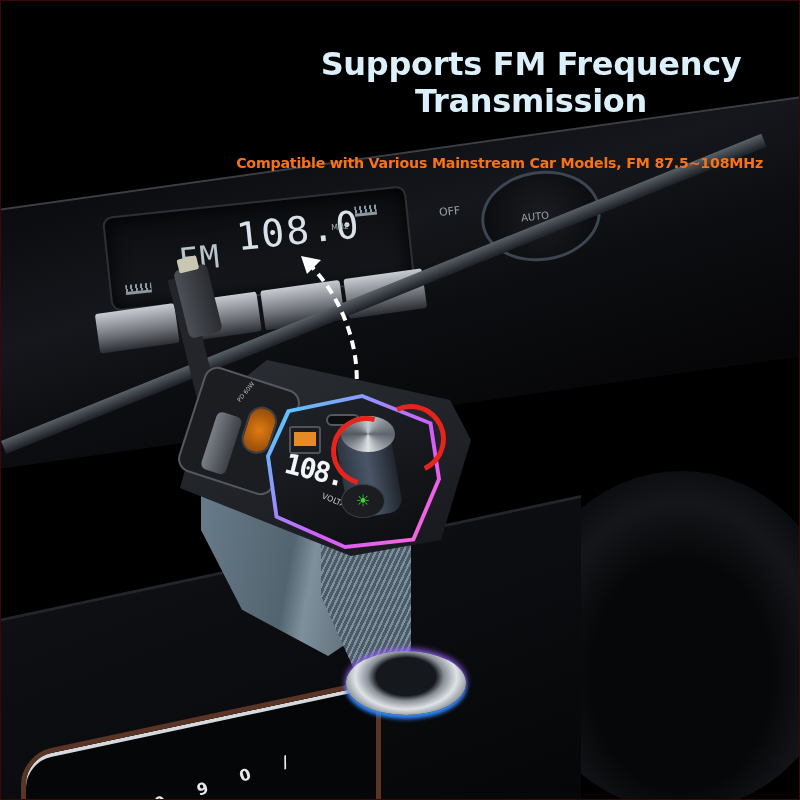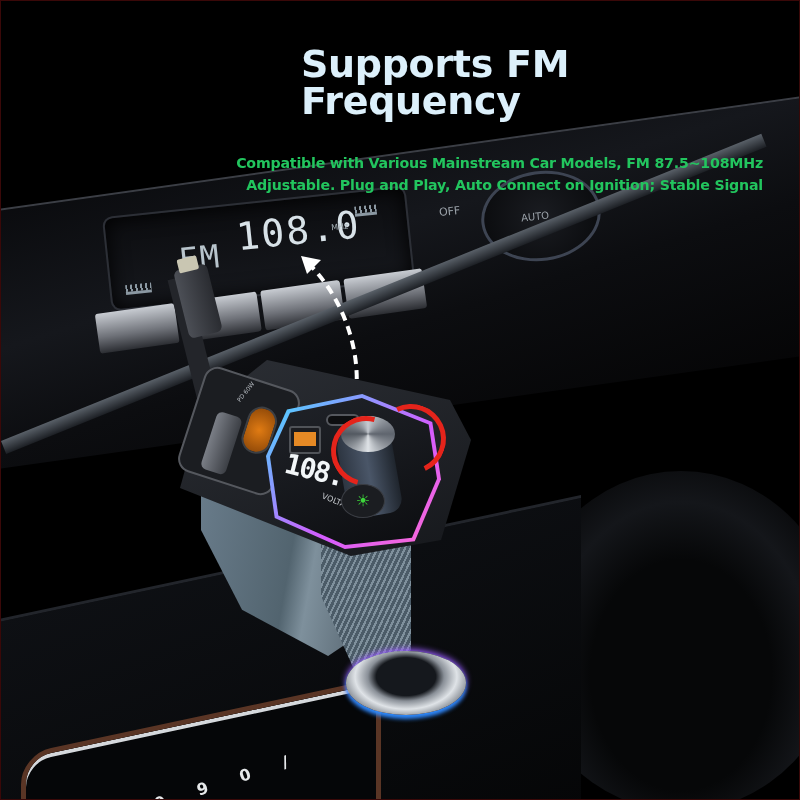--- a/index.html
+++ b/index.html
@@ -88,23 +88,23 @@
     .arrow-red.a1 { left: 160px; top: 60px; border-color: #e5241b transparent transparent #e5241b; transform: rotate(-30deg); }
     .arrow-red.a2 { left: 205px; top: 48px; border-color: #e5241b #e5241b transparent transparent; transform: rotate(20deg); }
     .ring-base { position: absolute; left: 345px; top: 650px; width: 120px; height: 64px; border-radius: 50%;
       background: radial-gradient(ellipse at 50% 40%, #15181d 35%, #8a9098 45%, #dfe3e7 60%, #6d737b 80%);
       box-shadow: 0 4px 4px #2d8cff, 0 -2px 6px #9a5cff; }
 
     
     .dash-arrow { position: absolute; left: 300px; top: 255px; width: 70px; height: 140px; }
 
     
-    .headline { position: absolute; left: 300px; top: 45px; width: 460px; text-align: left; color: #dcf0fb;
-      font-family: "DejaVu Sans", sans-serif; font-weight: bold; font-size: 38px; line-height: 37px; letter-spacing: -0.3px; }
-    .subcopy { position: absolute; right: 36px; top: 151px; width: 580px; text-align: right; color: #22c55e;
+    .headline { position: absolute; left: 300px; top: 45px; width: 460px; text-align: center; color: #dcf0fb;
+      font-family: "DejaVu Sans", sans-serif; font-weight: bold; font-size: 32px; line-height: 37px; letter-spacing: -0.3px; }
+    .subcopy { position: absolute; right: 36px; top: 151px; width: 580px; text-align: right; color: #f97316;
       font-family: "DejaVu Sans", sans-serif; font-weight: bold; font-size: 14.2px; line-height: 22px; letter-spacing: -0.2px; }
   </style>
 </head>
 <body>
 
 <div class="frame">
 
   <div class="dash-upper"></div>
   <div class="radio-panel">
     <span class="radio-bars-l"></span>
@@ -153,18 +153,18 @@
     <div class="dial"></div>
     <div class="dial-cap"></div>
     <div class="arrow-red a1"></div>
     <div class="arrow-red a2"></div>
     <div class="light-btn">☀</div>
   </div>
   <div class="ring-base"></div>
 
   <div class="headline">
     <div>Supports FM Frequency</div>
+    <div>Transmission</div>
   </div>
   <div class="subcopy">
     <div>Compatible with Various Mainstream Car Models, FM 87.5~108MHz</div>
-    <div>Adjustable. Plug and Play, Auto Connect on Ignition; Stable Signal</div>
   </div>
 </div>
 
 </body></html>

